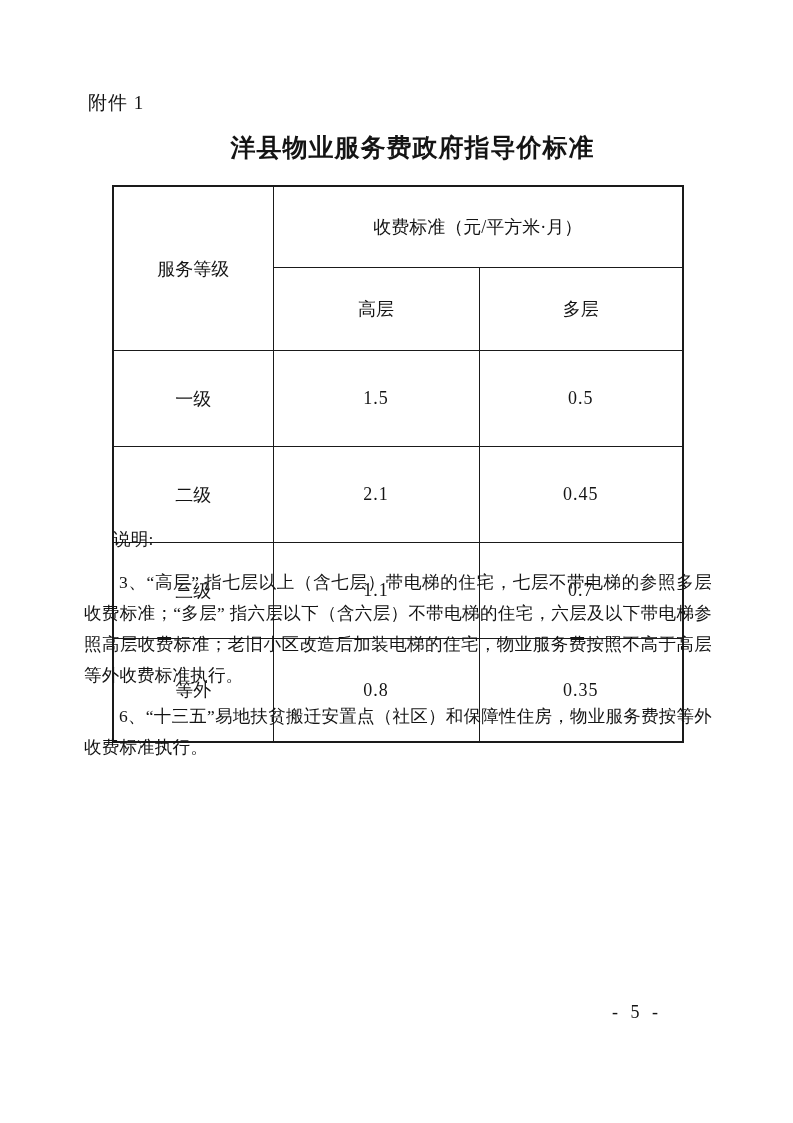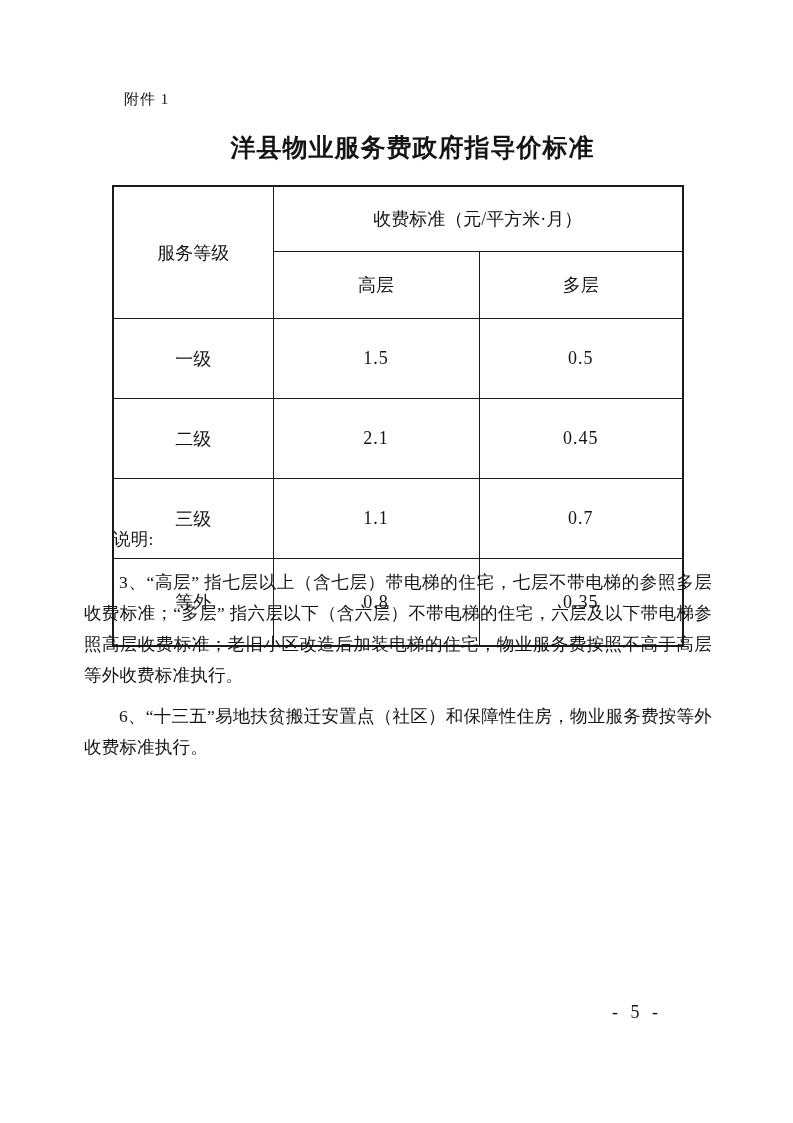--- a/index.html
+++ b/index.html
@@ -10,23 +10,22 @@
     margin: 0 auto;
     background: #ffffff;
     color: #141414;
     font-family: "Liberation Serif", serif;
     overflow: hidden;
   }
   .attachment-label {
     position: absolute;
     left: 88px;
     top: 90px;
-    font-size: 15px;
+    font-size: 19px;
     letter-spacing: 1px;
-    margin-left: 36px;
   }
   .page-title {
     position: absolute;
     left: 16px;
     top: 131px;
     width: 100%;
     text-align: center;
     font-size: 25px;
     font-weight: 700;
     font-family: "Liberation Sans", sans-serif;
@@ -37,21 +36,21 @@
     left: 112px;
     top: 185px;
     width: 570px;
     border-collapse: collapse;
     table-layout: fixed;
     text-align: center;
     font-size: 18px;
   }
   .price-table td {
     border: 1.6px solid #1a1a1a;
-    padding: 8px;
+    padding: 16px;
     vertical-align: middle;
   }
   .price-table { border: 2.5px solid #1a1a1a; }
   .col-level { width: 160px; }
   .col-high  { width: 206px; }
   .col-multi { width: 204px; }
   .row-head1 td { height: 48px; }
   .row-head2 td { height: 50px; }
   .row-data td  { height: 63px; }
   .row-data.last td { height: 70px; }

